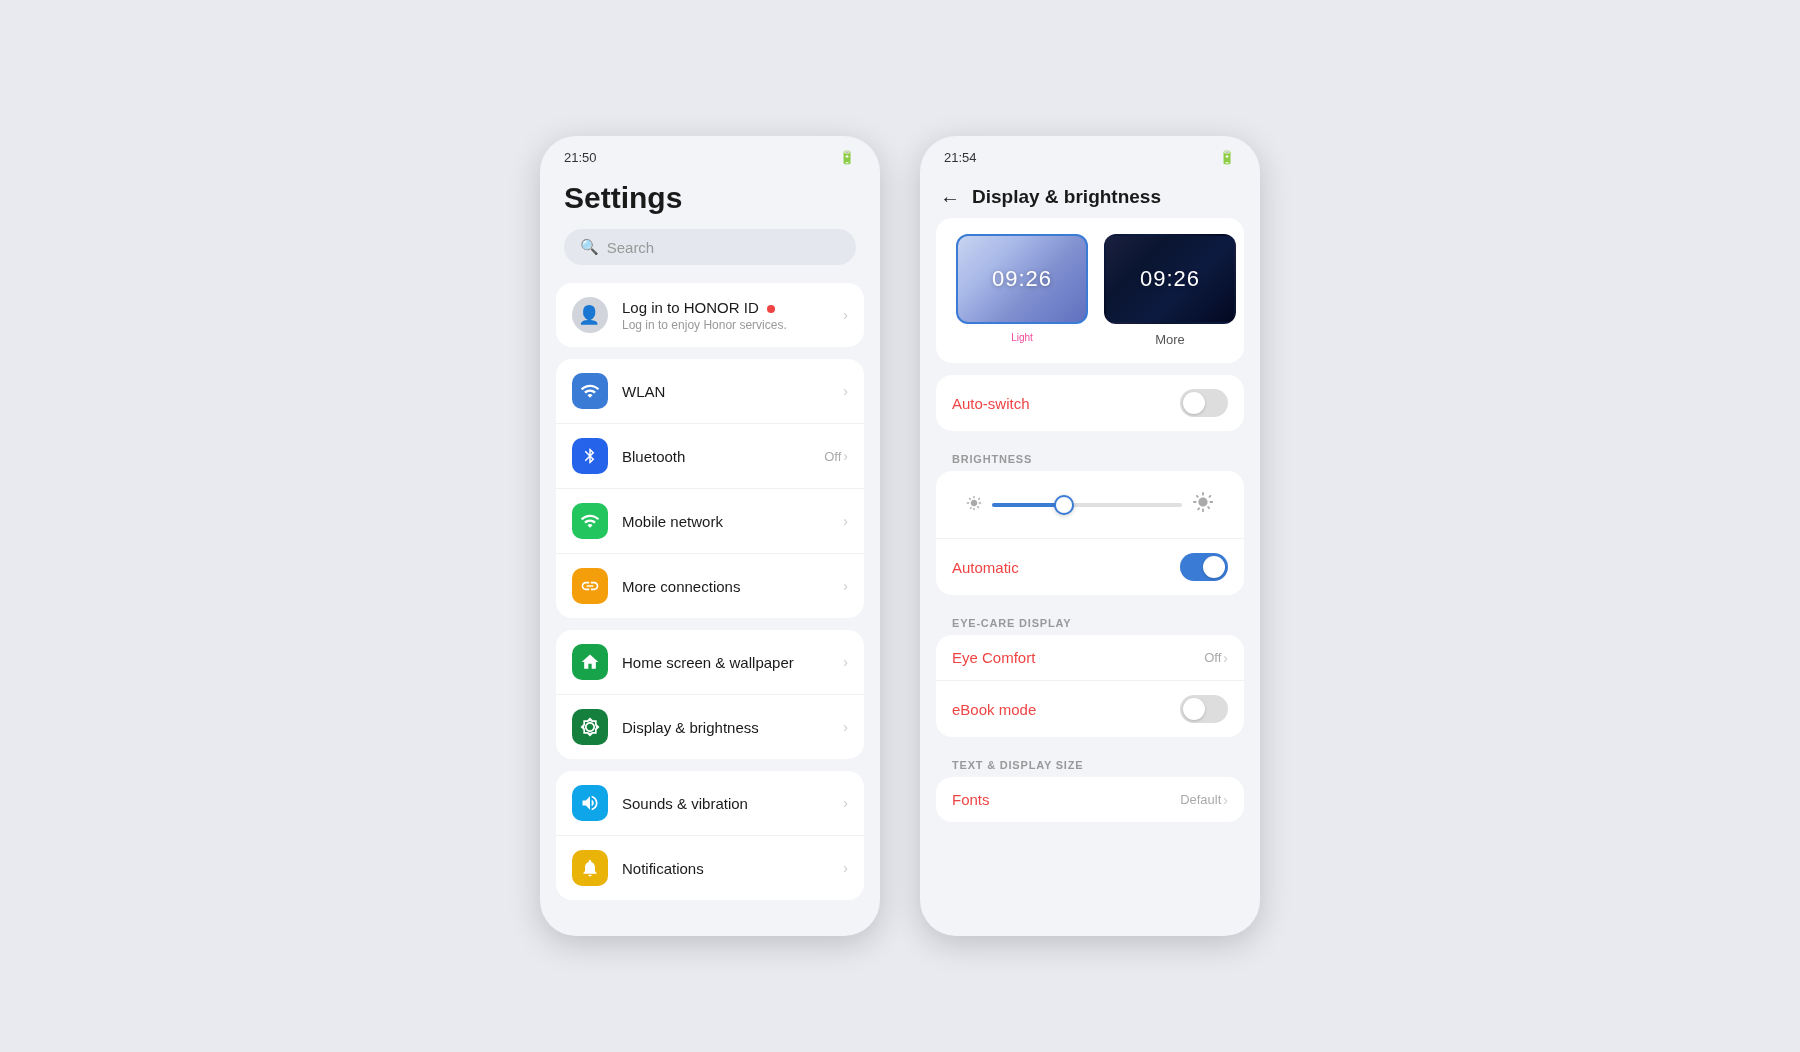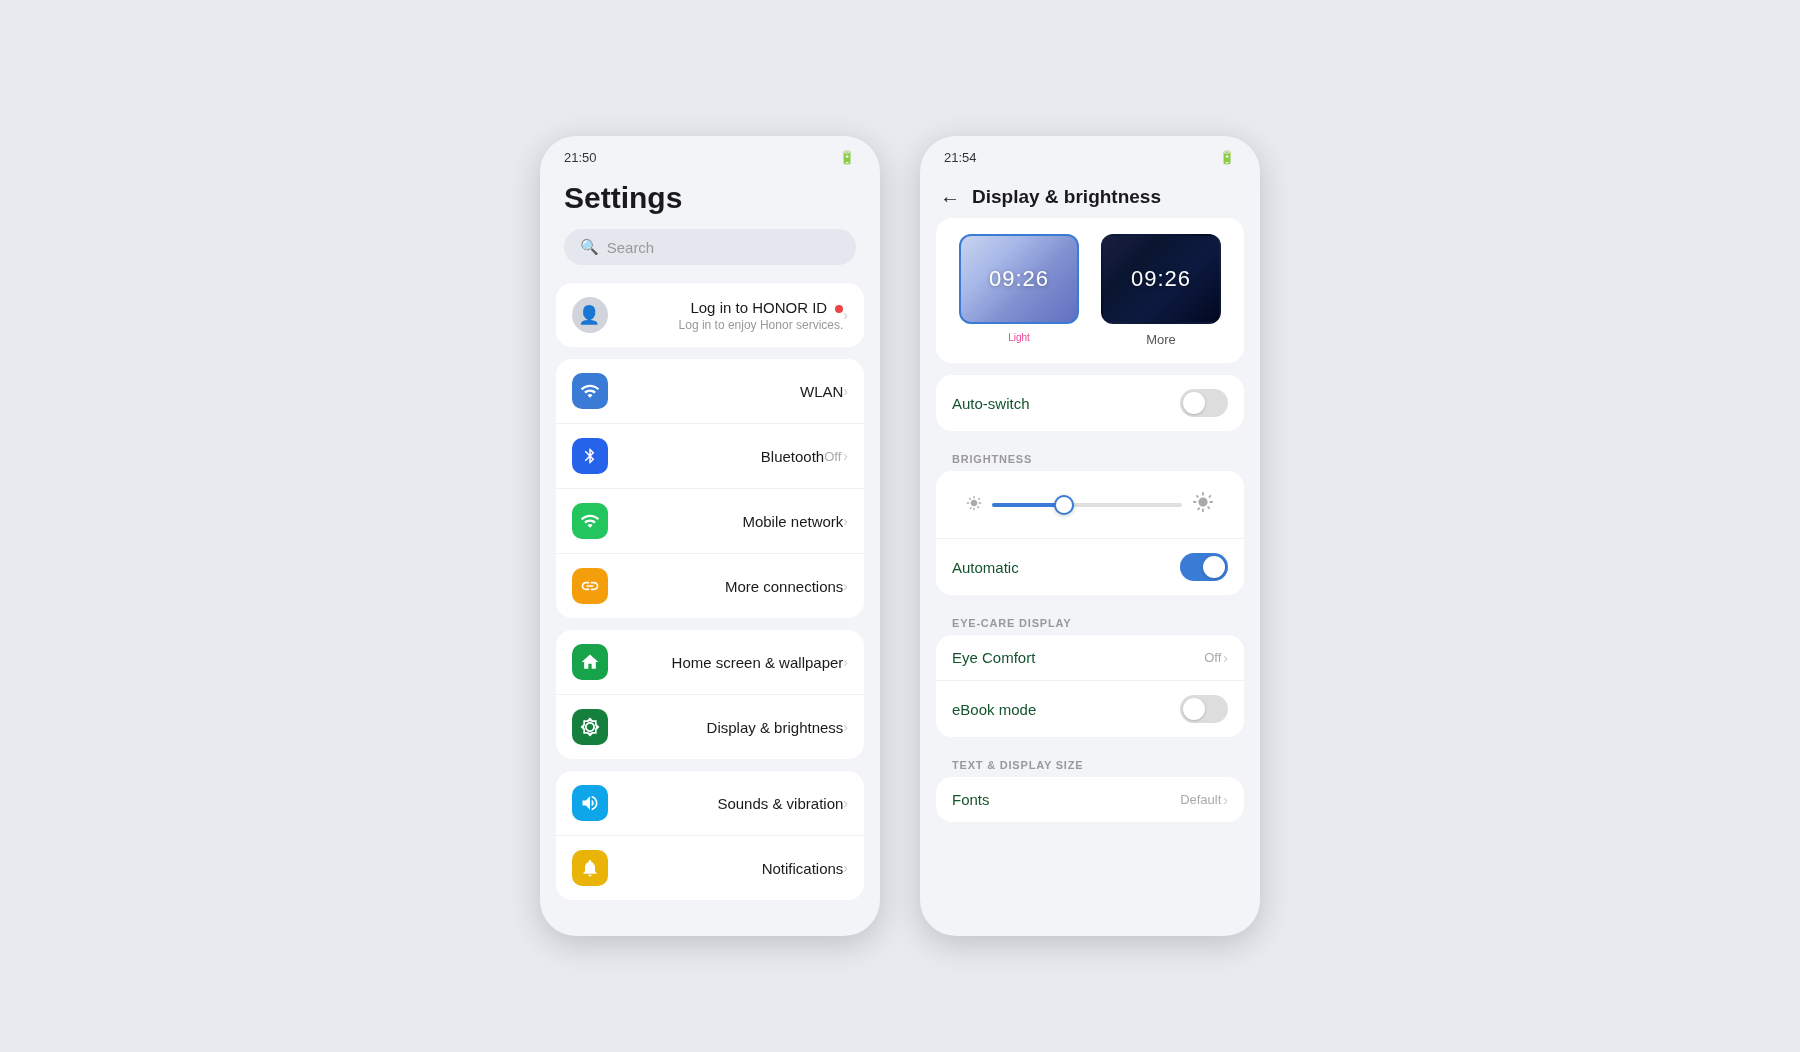--- a/index.html
+++ b/index.html
@@ -98,21 +98,20 @@
     .icon-blue2 { background: #2563eb; }
     .icon-green { background: #22c55e; }
     .icon-orange { background: #f59e0b; }
     .icon-green2 { background: #16a34a; }
     .icon-teal { background: #0ea5e9; }
     .icon-yellow { background: #eab308; }
     .icon-green3 { background: #15803d; }
 
     .settings-item-content {
       flex: 1;
-      text-align: right;
     }
     .settings-item-title {
       font-size: 15px;
       font-weight: 500;
       color: #1a1a1a;
     }
     .settings-item-subtitle {
       font-size: 12px;
       color: #999;
       margin-top: 2px;
@@ -182,21 +181,21 @@
     }
     .theme-option {
       flex: 1;
       display: flex;
       flex-direction: column;
       align-items: center;
       gap: 8px;
       cursor: pointer;
     }
     .theme-preview {
-      width: 120px;
+      width: 132px;
       height: 90px;
       border-radius: 12px;
       overflow: hidden;
       position: relative;
     }
     .theme-preview-light {
       background: linear-gradient(135deg, #c8d4f0 0%, #a8b8e8 30%, #8090d0 60%, #6070c0 100%);
       border: 2.5px solid #3a7bd5;
     }
     .theme-preview-dark {
@@ -238,21 +237,21 @@
       padding: 14px 16px;
       border-bottom: 1px solid #f0f0f0;
     }
     .display-item:last-child {
       border-bottom: none;
     }
     .display-item-label {
       flex: 1;
       font-size: 15px;
       font-weight: 400;
-      color: #14532d;
+      color: #ef4444;
     }
 
     
     .toggle {
       width: 48px;
       height: 28px;
       border-radius: 14px;
       position: relative;
       cursor: pointer;
     }

